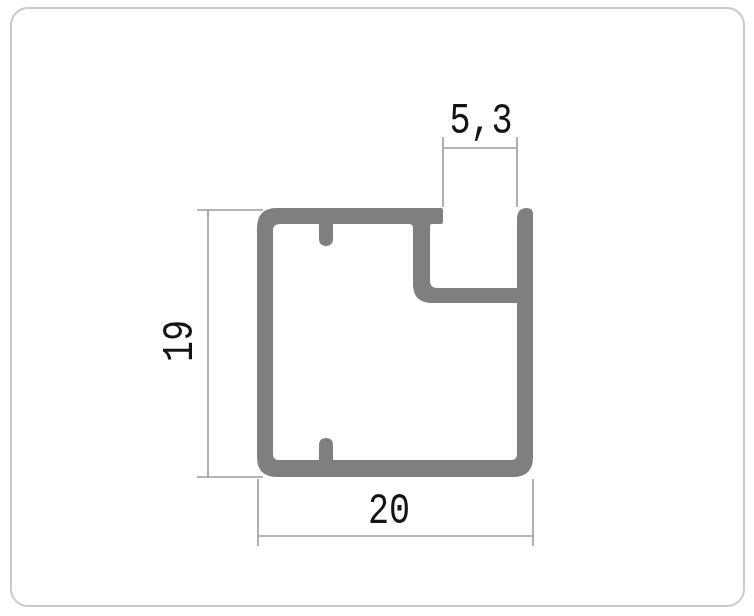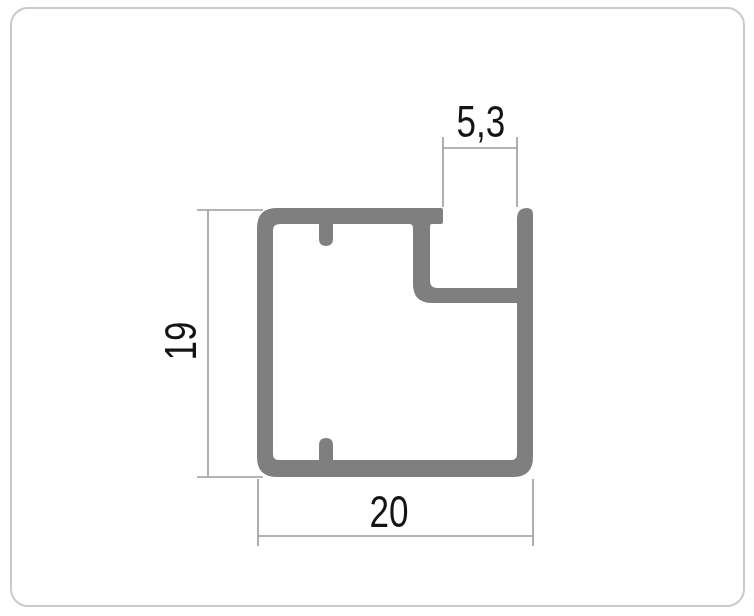--- a/index.html
+++ b/index.html
@@ -2,21 +2,21 @@
 <html><head>
 <meta charset="utf-8">
 <style>
   html, body { margin: 0; padding: 0; background: #ffffff; }
   .stage {
     position: relative;
     width: 754px;
     height: 616px;
     overflow: hidden;
     background: #ffffff;
-    font-family: Liberation Sans, sans-serif;
+    font-family: Liberation Mono, monospace;
   }
   .frame {
     position: absolute;
     left: 10px; top: 7px;
     width: 735px; height: 600px;
     box-sizing: border-box;
     border: 2px solid #c9cacb;
     border-radius: 18px;
     background: #ffffff;
   }

